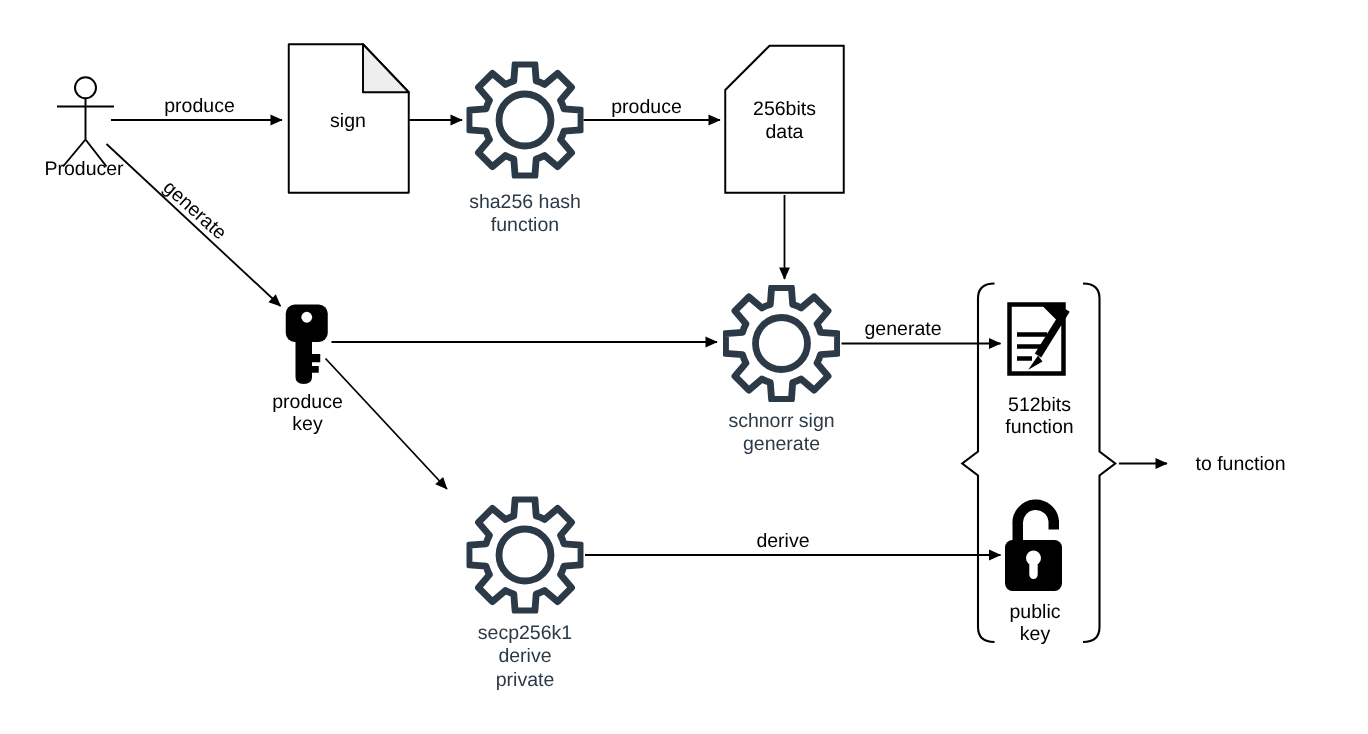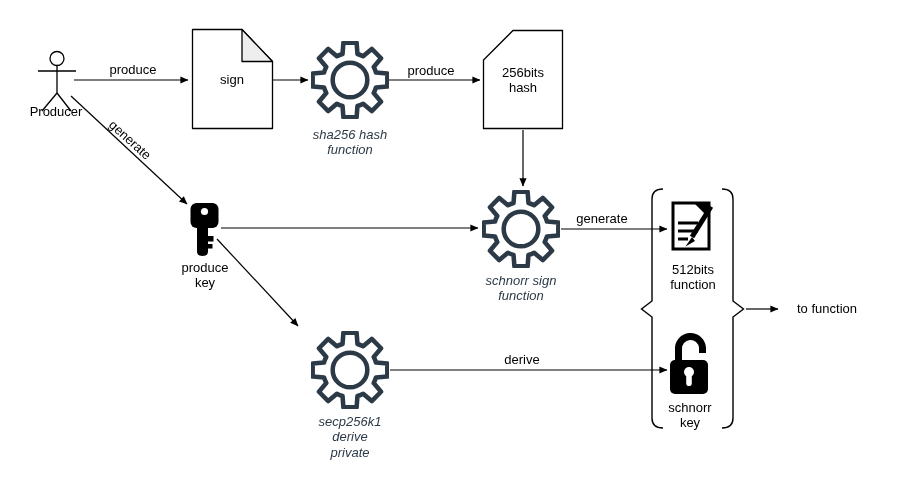--- a/index.html
+++ b/index.html
@@ -6,21 +6,21 @@
   #canvas{
     position:relative;width:912px;height:489px;background:#fff;
     font-family:"Liberation Sans","DejaVu Sans",sans-serif;overflow:hidden;
   }
   #edges-shapes{position:absolute;left:0;top:0;}
   .lbl{
     position:absolute;transform:translate(-50%,-50%);
     text-align:center;white-space:pre-line;
     font-size:13px;line-height:1.18;color:#000;
   }
-  .lbl.navy{color:var(--accent,#2c3a47);font-style:italic;}
+  .lbl.navy{color:var(--accent,#2c3a47);}
   .lbl.rot{transform:translate(-50%,-50%) rotate(42deg);}
   .gear{color:var(--accent,#2c3a47);}
 </style>
 </head>
 <body>
 
 <div id="canvas" style="background: rgb(255, 255, 255);">
 
   <svg id="edges-shapes" width="912" height="489" viewBox="0 0 912 489">
     <defs>
@@ -89,31 +89,31 @@
       <path d="M663,189 Q652,189 652,199 V301 L641.5,309 L652,317 V418 Q652,428 663,428"></path>
       <path d="M722,189 Q733,189 733,199 V301 L743.5,309 L733,317 V418 Q733,428 722,428"></path>
     </g>
   </svg>
 
   <div class="lbl" style="left:56px;top:112px">Producer</div>
   <div class="lbl" style="left:232px;top:80px">sign</div>
   <div class="lbl navy" style="left:350px;top:142px">sha256 hash
 function</div>
   <div class="lbl" style="left:523px;top:80px">256bits
-hash</div>
+data</div>
   <div class="lbl navy" style="left:521px;top:288px">schnorr sign
-function</div>
+generate</div>
   <div class="lbl" style="left:205px;top:275px">produce
 key</div>
   <div class="lbl navy" style="left:350px;top:437px">secp256k1
 derive
 private</div>
   <div class="lbl" style="left:693px;top:277px">512bits
 function</div>
-  <div class="lbl" style="left:690px;top:415px">schnorr
+  <div class="lbl" style="left:690px;top:415px">public
 key</div>
   <div class="lbl" style="left:827px;top:309px">to function</div>
 
   <div class="lbl" style="left:133px;top:70px">produce</div>
   <div class="lbl" style="left:431px;top:71px">produce</div>
   <div class="lbl rot" style="left:130px;top:140px">generate</div>
   <div class="lbl" style="left:602px;top:219px">generate</div>
   <div class="lbl" style="left:522px;top:360px">derive</div>
 
 </div>

